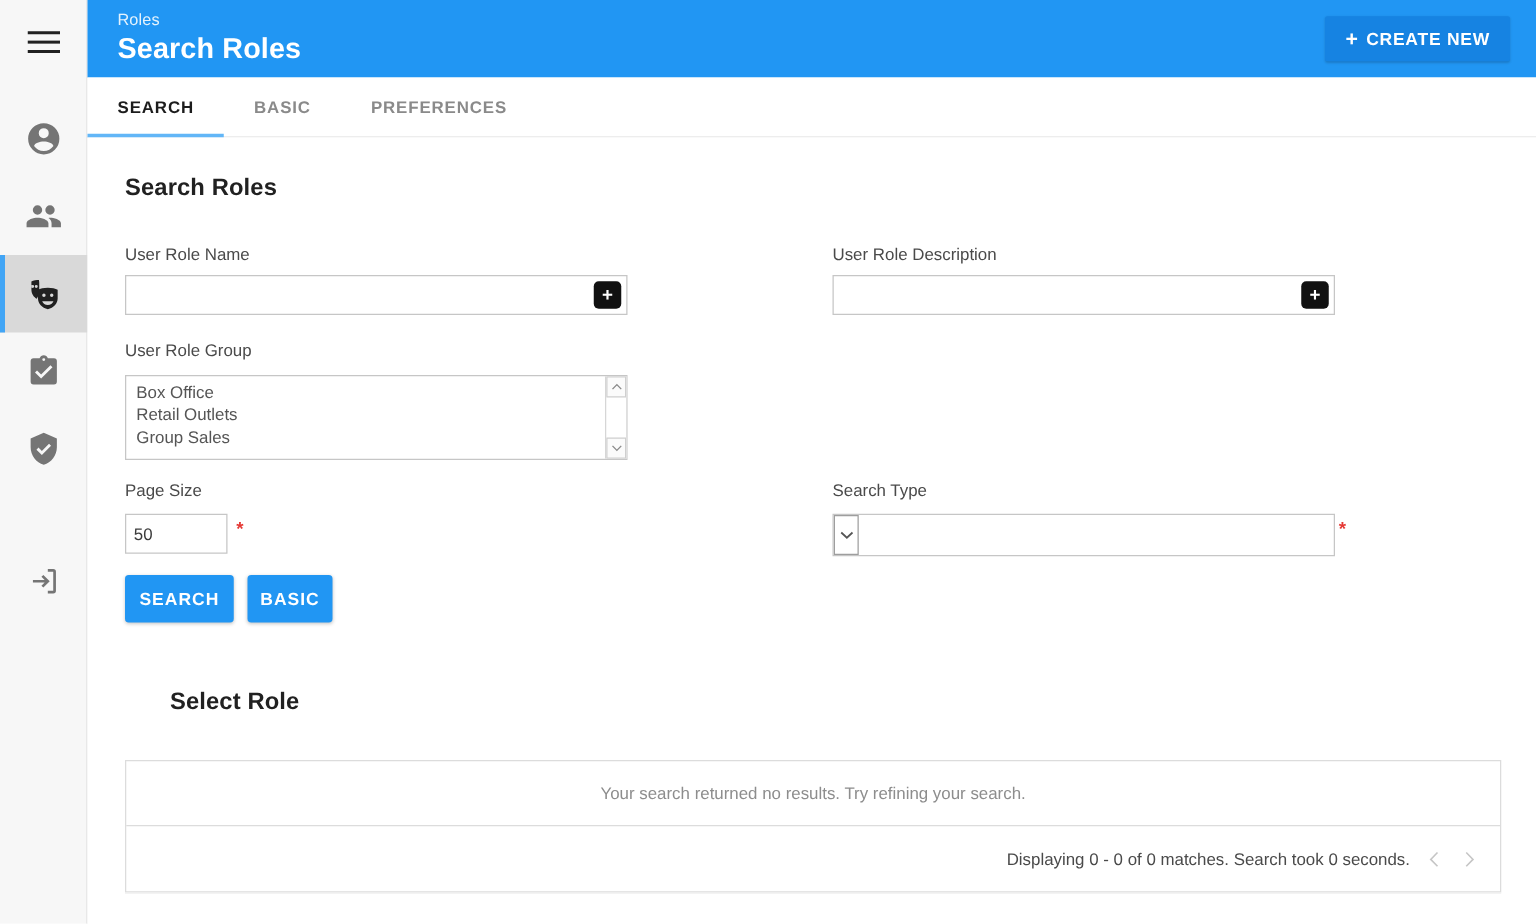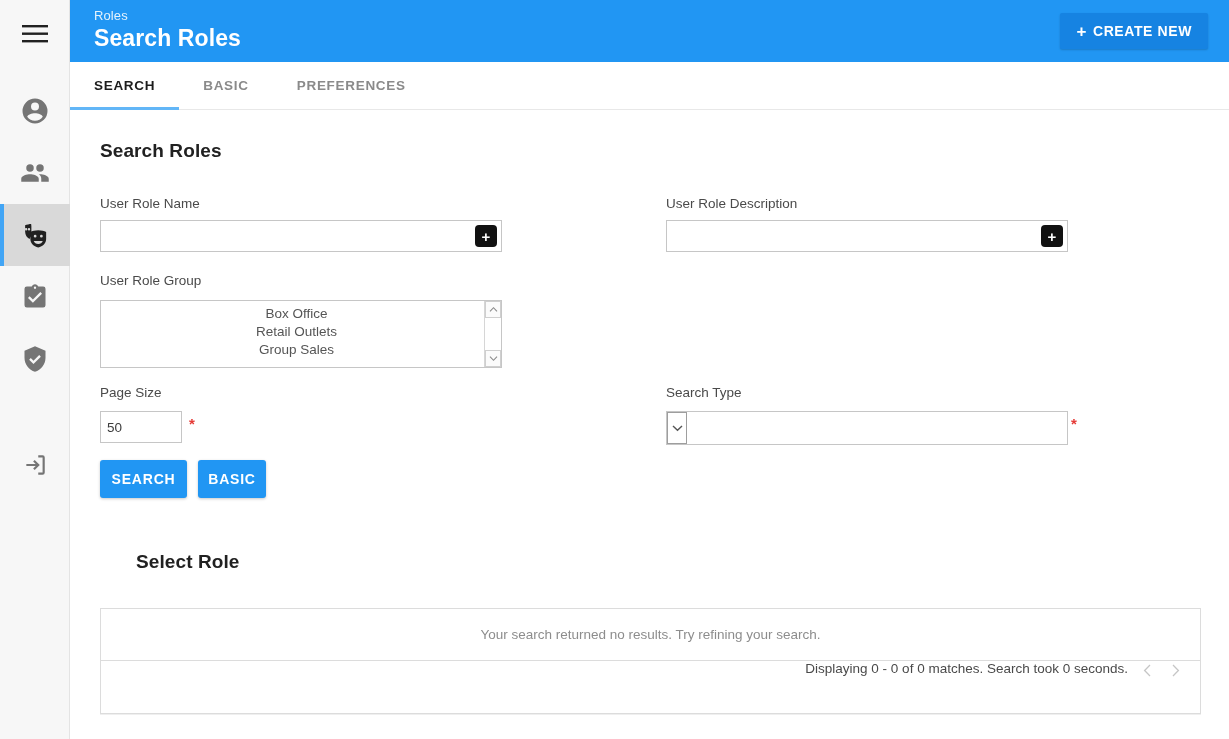--- a/index.html
+++ b/index.html
@@ -129,21 +129,20 @@
     display: flex; align-items: center; justify-content: center;
     cursor: pointer; line-height: 1;
   }
 
   
   #role-group-list {
     position: absolute; left: 30px; top: 190px;
     width: 402px; height: 68px;
     border: 1px solid #c6c6c6; background: #fff;
     display: flex;
-    text-align: center;
   }
   #role-group-options {
     flex: 1; padding: 4px 0 0 8px;
     font-size: 13.5px; color: #555555; line-height: 18px;
     overflow: hidden;
   }
   #role-group-options .opt { cursor: pointer; white-space: nowrap; }
   #role-group-scroll {
     width: 17px; border-left: 1px solid #d6d6d6;
     background: #ffffff;
@@ -203,21 +202,21 @@
     border: 1px solid #dcdcdc; background: #fff;
   }
   #no-results-row {
     height: 52px;
     display: flex; align-items: center; justify-content: center;
     font-size: 13.5px; color: #8d8d8d;
     border-bottom: 1px solid #dcdcdc;
   }
   #pagination-row {
     height: 52px;
-    display: flex; justify-content: flex-end;
+    display: flex; align-items: center; justify-content: flex-end;
     padding-right: 16px; gap: 10px;
     font-size: 13.5px; color: #4a4a4a;
   }
   .pager-btn {
     width: 18px; height: 18px;
     display: flex; align-items: center; justify-content: center;
     cursor: pointer;
   }
   #bottom-rule {
     position: absolute; left: 30px; top: 604px;

